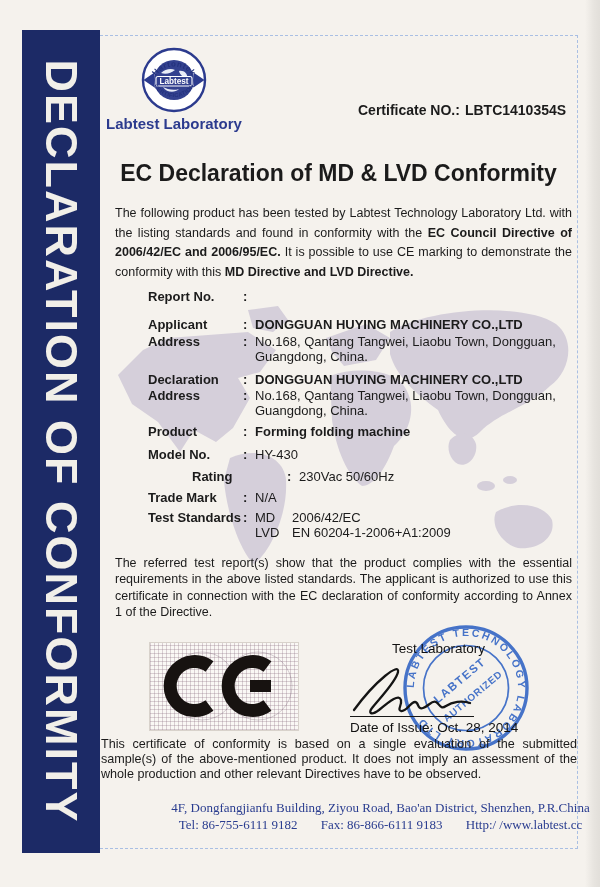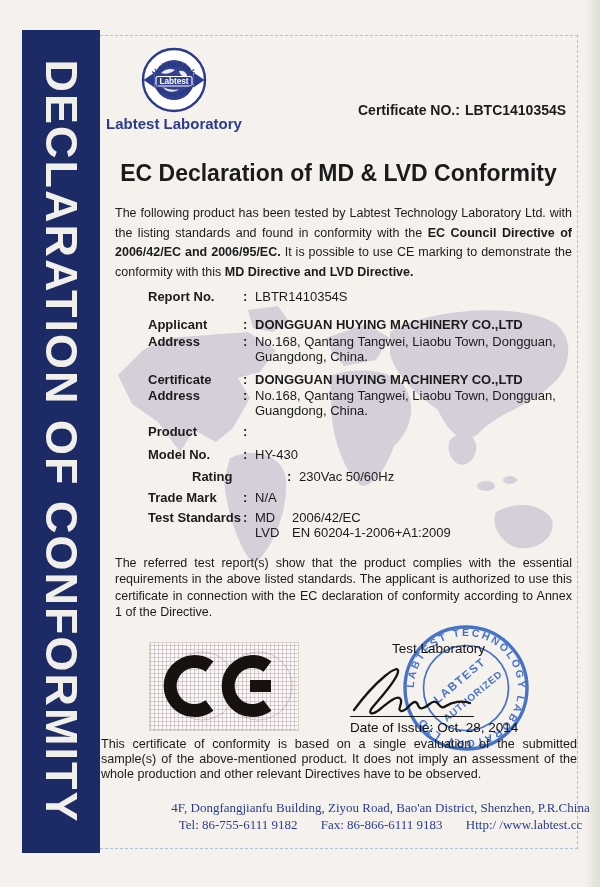--- a/index.html
+++ b/index.html
@@ -122,45 +122,45 @@
   </div>
 
   <div class="doc-title">EC Declaration of MD &amp; LVD Conformity</div>
 
   <div class="para para-intro"><span>The following product has been tested by Labtest Technology Laboratory Ltd. with the listing standards and found in conformity with the </span><span class="b">EC Council Directive of 2006/42/EC and 2006/95/EC.</span><span> It is possible to use CE marking to demonstrate the conformity with this </span><span class="b">MD Directive and LVD Directive.</span></div>
 
   <div class="fields">
     <div class="frow">
       <div class="flabel">Report No.</div>
       <div class="fcolon">:</div>
-      <div class="fvalue">LBTR1410354S</div>
     </div>
     <div class="frow m13">
       <div class="flabel">Applicant</div>
       <div class="fcolon">:</div>
       <div class="fvalue b">DONGGUAN HUYING MACHINERY CO.,LTD</div>
     </div>
     <div class="frow m2">
       <div class="flabel">Address</div>
       <div class="fcolon">:</div>
       <div class="fvalue">No.168, Qantang Tangwei, Liaobu Town, Dongguan, Guangdong, China.</div>
     </div>
     <div class="frow m8">
-      <div class="flabel">Certificate</div>
+      <div class="flabel">Declaration</div>
       <div class="fcolon">:</div>
       <div class="fvalue b">DONGGUAN HUYING MACHINERY CO.,LTD</div>
     </div>
     <div class="frow m1">
       <div class="flabel">Address</div>
       <div class="fcolon">:</div>
       <div class="fvalue">No.168, Qantang Tangwei, Liaobu Town, Dongguan, Guangdong, China.</div>
     </div>
     <div class="frow m6">
       <div class="flabel">Product</div>
       <div class="fcolon">:</div>
+      <div class="fvalue b">Forming folding machine</div>
     </div>
     <div class="frow m8">
       <div class="flabel">Model No.</div>
       <div class="fcolon">:</div>
       <div class="fvalue">HY-430</div>
     </div>
     <div class="frow m7">
       <div class="flabel">Rating</div>
       <div class="fcolon">:</div>
       <div class="fvalue">230Vac 50/60Hz</div>

